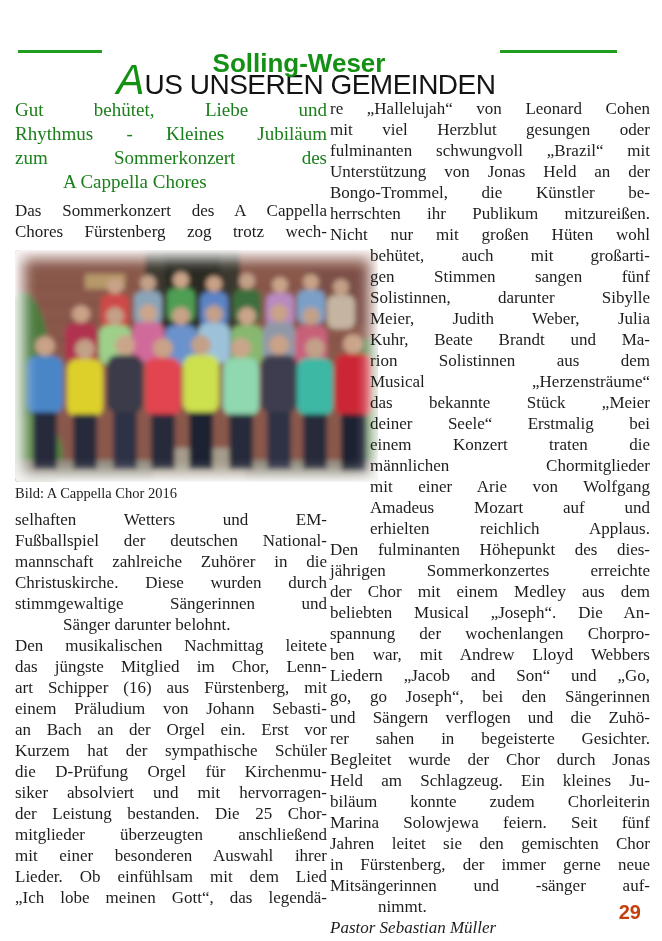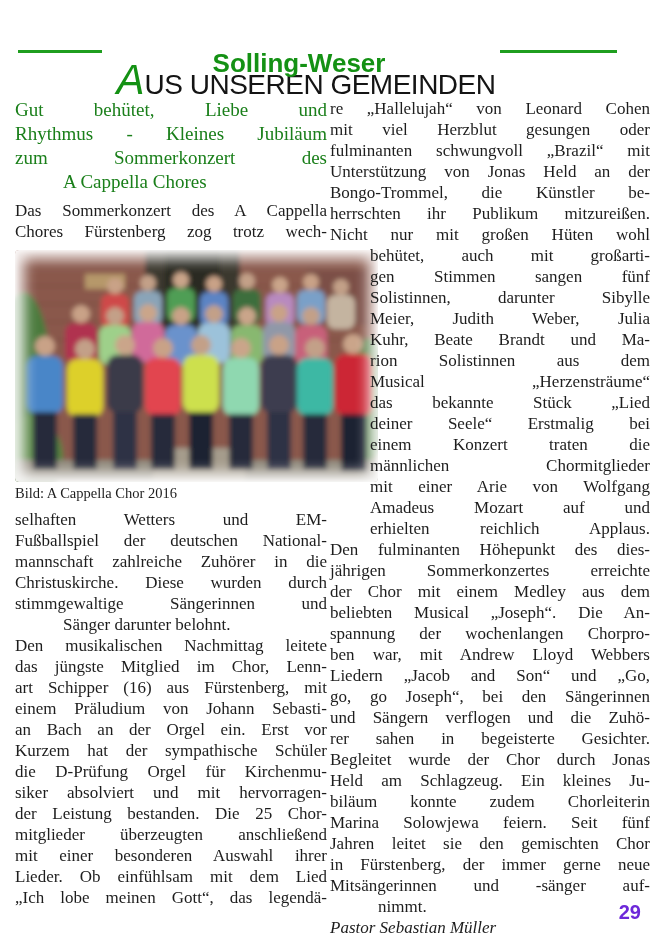--- a/index.html
+++ b/index.html
@@ -70,21 +70,21 @@
   .photo::after{
     content:"";position:absolute;inset:0;pointer-events:none;
     box-shadow:inset 0 0 14px 9px rgba(255,255,255,0.92);
     border-radius:4px;
   }
   .photo-caption{font-size:14.5px;line-height:19px;margin-top:2px;}
   
   .page-number{
     position:absolute;right:21px;bottom:17px;
     font-family:"Liberation Sans","DejaVu Sans",sans-serif;
-    font-weight:700;font-size:20px;color:#6d28d9;margin-left:21px;
+    font-weight:700;font-size:20px;color:#c2410c;margin-left:21px;
   }
 </style>
 </head>
 <body>
 
 <div class="page">
 
   <div class="rule rule-left"></div>
   <div class="rule rule-right"></div>
   <div class="hdr-title"><span class="hdr-initial">A</span><span>US UNSEREN GEMEINDEN</span></div>
@@ -241,21 +241,21 @@
         <div class="line">Nicht nur mit großen Hüten wohl</div>
       </div>
     <div class="para wrap-indent">
         <div class="line">behütet, auch mit großarti-</div>
         <div class="line">gen Stimmen sangen fünf</div>
         <div class="line">Solistinnen, darunter Sibylle</div>
         <div class="line">Meier, Judith Weber, Julia</div>
         <div class="line">Kuhr, Beate Brandt und Ma-</div>
         <div class="line">rion Solistinnen aus dem</div>
         <div class="line">Musical „Herzensträume“</div>
-        <div class="line">das bekannte Stück „Lied</div>
+        <div class="line">das bekannte Stück „Meier</div>
         <div class="line">deiner Seele“ Erstmalig bei</div>
         <div class="line">einem Konzert traten die</div>
         <div class="line">männlichen Chormitglieder</div>
         <div class="line">mit einer Arie von Wolfgang</div>
         <div class="line">Amadeus Mozart auf und</div>
         <div class="line">erhielten reichlich Applaus.</div>
       </div>
     <div class="para last-left">
         <div class="line">Den fulminanten Höhepunkt des dies-</div>
         <div class="line">jährigen Sommerkonzertes erreichte</div>

